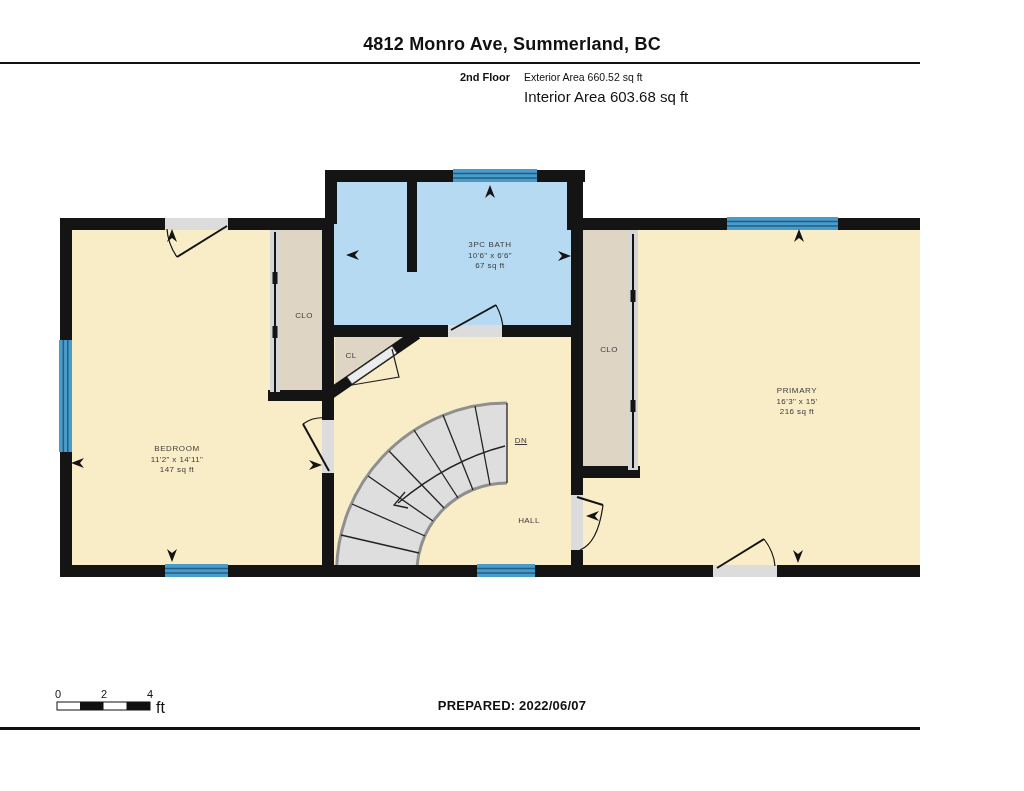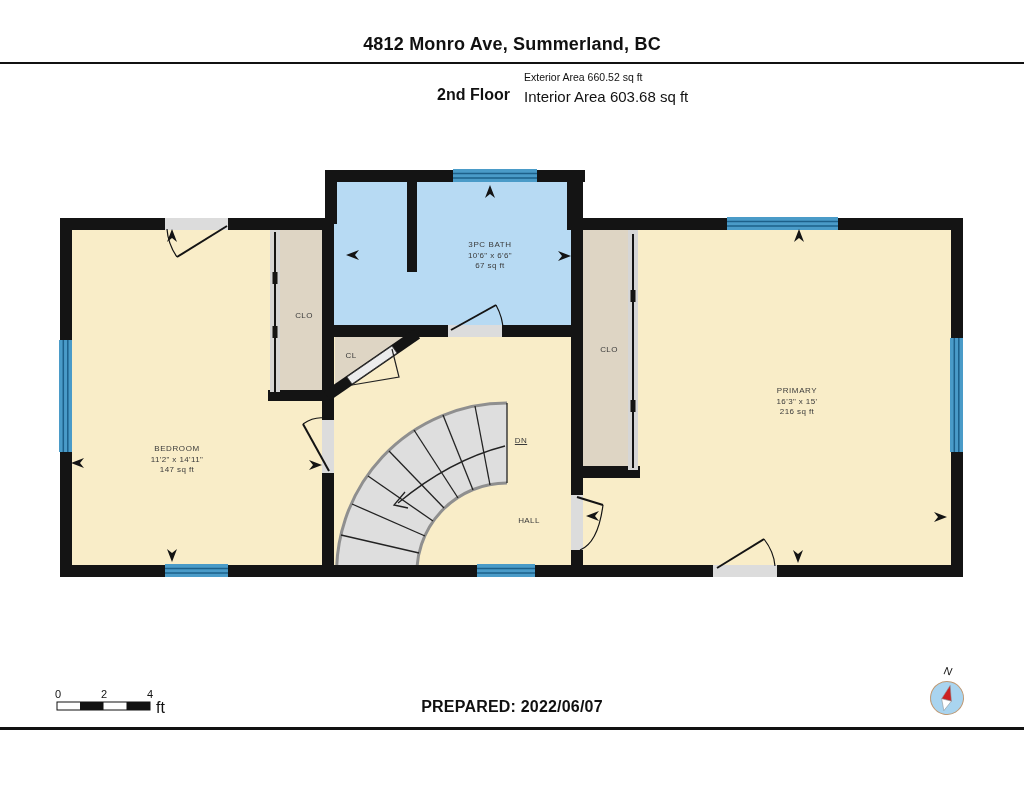--- a/index.html
+++ b/index.html
@@ -1,41 +1,41 @@
 <!DOCTYPE html>
 <html><head>
 <meta charset="utf-8">
 <style>
   html,body{margin:0;padding:0;background:#ffffff;}
-  #page{position:relative;width:1024px;height:791px;background:#fff;overflow:hidden;
+  #page{position:relative;width:920px;height:791px;background:#fff;overflow:hidden;
         font-family:"Liberation Sans", sans-serif;color:#111;}
   .abs{position:absolute;}
   #plan-svg{position:absolute;left:0;top:0;}
   #title{top:34px;left:0;width:1024px;text-align:center;font-size:18px;font-weight:bold;letter-spacing:.2px;}
   #header-rule{top:62px;left:0;width:1024px;height:2px;background:#111;}
-  #floor-label{top:86px;left:400px;width:110px;text-align:right;font-size:16px;font-weight:bold;}
+  #floor-label{top:71px;left:400px;width:110px;text-align:right;font-size:11px;font-weight:bold;}
   #ext-area{top:71px;left:524px;font-size:10.5px;}
   #int-area{top:88px;left:524px;font-size:15px;text-align:right;}
   .room-label{transform:translateX(-50%);text-align:center;font-size:8px;line-height:10.5px;
               letter-spacing:.4px;color:#3a3a3a;white-space:nowrap;}
   .room-label .rname{letter-spacing:.6px;}
   #lbl-bedroom{top:444px;left:177px;}
   #lbl-bath{top:240px;left:490px;}
   #lbl-primary{top:386px;left:797px;}
   #lbl-clo-left{top:311px;left:304px;}
   #lbl-cl{top:351px;left:351px;}
   #lbl-clo-right{top:345px;left:609px;}
   #lbl-dn{top:436px;left:521px;text-decoration:underline;}
   #lbl-hall{top:516px;left:529px;}
   .scale-num{font-size:11px;transform:translateX(-50%);}
   #scale-0{top:688px;left:58px;}
   #scale-2{top:688px;left:104px;}
   #scale-4{top:688px;left:150px;}
   #scale-ft{top:699px;left:156px;font-size:16px;}
-  #prepared{top:698px;left:512px;transform:translateX(-50%);font-size:16px;font-weight:bold;letter-spacing:.2px;}
+  #prepared{top:698px;left:512px;transform:translateX(-50%);font-size:13px;font-weight:bold;letter-spacing:.2px;}
   #compass-n{top:665px;left:944px;font-size:11px;font-style:italic;transform:rotate(12deg);}
   #footer-rule{top:727px;left:0;width:1024px;height:3px;background:#111;}
   #footer-text{top:734px;left:38px;width:960px;font-size:10.2px;color:#222;}
 </style>
 </head>
 <body>
 
 <div id="page">
 
   <svg id="plan-svg" width="1024" height="791" viewBox="0 0 1024 791">

